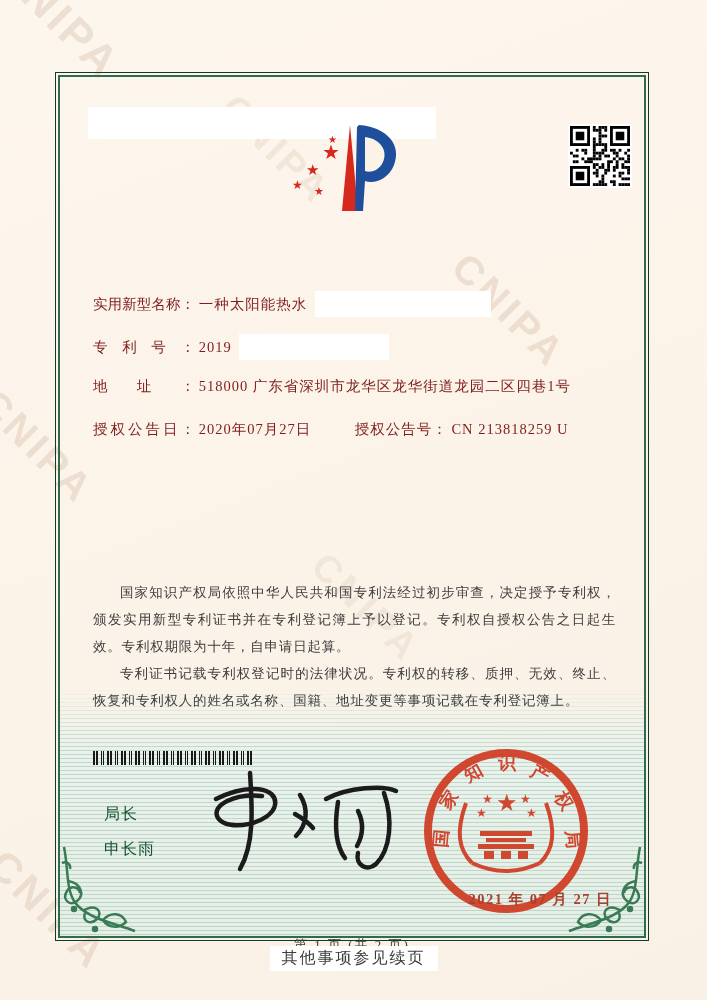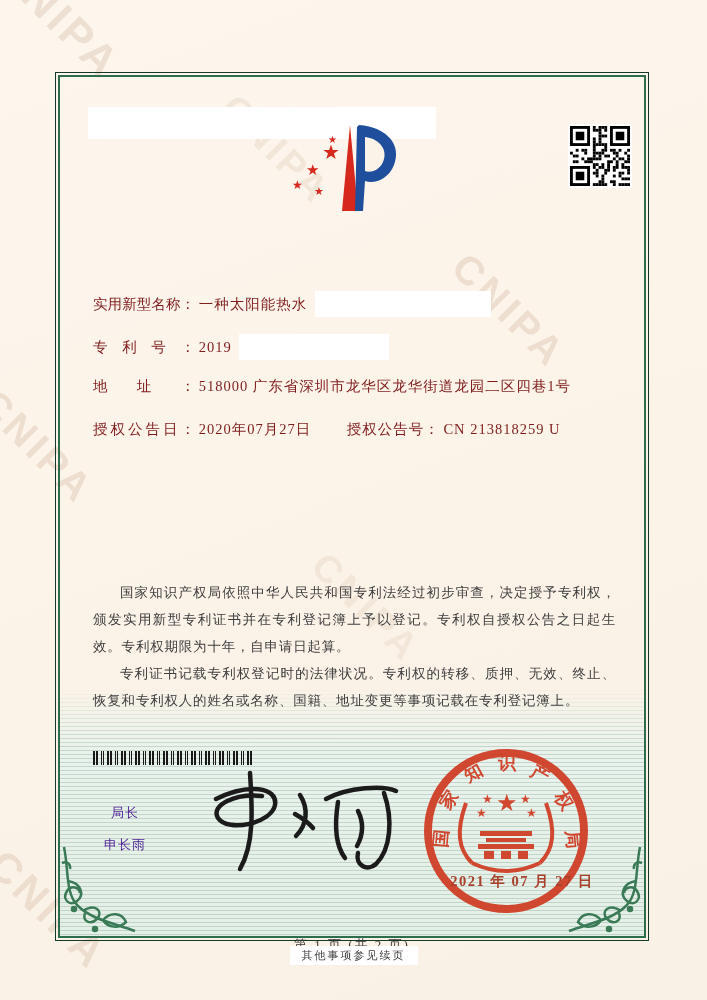--- a/index.html
+++ b/index.html
@@ -37,45 +37,45 @@
          font-size:31px;font-weight:bold;letter-spacing:9px;color:#111;text-indent:9px;}
   
   .fields{position:absolute;left:33px;top:214px;right:26px;font-size:14.5px;color:#7f1d1d;}
   .row{height:22px;margin-bottom:21px;white-space:nowrap;}
   .flabel{display:inline-block;width:102px;text-align:justify;text-align-last:justify;
           letter-spacing:0;vertical-align:middle;}
   .fvalue{vertical-align:middle;letter-spacing:1px;}
   .r-inline{display:inline-block;vertical-align:middle;height:26px;margin-left:4px;}
   .r-name{width:176px;}
   .r-patno{width:150px;}
-  .pair2{display:inline-block;margin-left:32px;}
+  .pair2{display:inline-block;margin-left:40px;}
   
   .body-text{position:absolute;left:33px;right:28px;top:502px;
     font-size:13.5px;line-height:27px;color:#3d3d3d;letter-spacing:.8px;text-align:justify;}
   .body-text p{margin:0;text-indent:2em;}
   
   .barcode{position:absolute;left:33px;top:674px;width:160px;height:14px;
     background:repeating-linear-gradient(90deg,#191919 0 2px,transparent 2px 3px,
       #191919 3px 5px,transparent 5px 8px,#191919 8px 9px,transparent 9px 10px,
       #191919 10px 11px,transparent 11px 14px);}
   .signer{position:absolute;left:44px;top:727px;
-    font-family:"Liberation Sans","DejaVu Sans",sans-serif;font-size:13px;color:#4c1d95;text-align:center;}
+    font-family:"Liberation Sans","DejaVu Sans",sans-serif;font-size:16px;color:#14532d;}
   .signer div{margin-bottom:14px;letter-spacing:1px;}
   .signature{position:absolute;left:128px;top:688px;}
   .seal{position:absolute;left:360px;top:668px;}
-  .seal-date{position:absolute;left:372px;top:795px;width:180px;text-align:center;
+  .seal-date{position:absolute;left:372px;top:813px;width:180px;text-align:right;
     font-size:14.5px;color:#a8402c;font-weight:bold;letter-spacing:1.5px;white-space:nowrap;}
   .page-info{position:absolute;left:0;right:0;top:831px;text-align:center;
     font-size:13px;color:#3a3a3a;letter-spacing:2px;margin-top:28px;}
   .corner{position:absolute;bottom:0;}
   .corner-l{left:-1px;}
   .corner-r{right:-1px;transform:scaleX(-1);}
   
   .footer-note{position:absolute;top:946px;left:50%;transform:translateX(-50%);
-    background:#fff;padding:2px 12px;font-size:11px;color:#3d3d3d;letter-spacing:2px;}
+    background:#fff;padding:2px 12px;font-size:16px;color:#3d3d3d;letter-spacing:2px;}
 </style>
 </head>
 <body>
 
 <div class="wm wm1">CNIPA</div>
 <div class="wm wm2">CNIPA</div>
 <div class="wm wm3">CNIPA</div>
 <div class="wm wm4">CNIPA</div>
 <div class="wm wm5">CNIPA</div>
 <div class="wm wm6">CNIPA</div>

